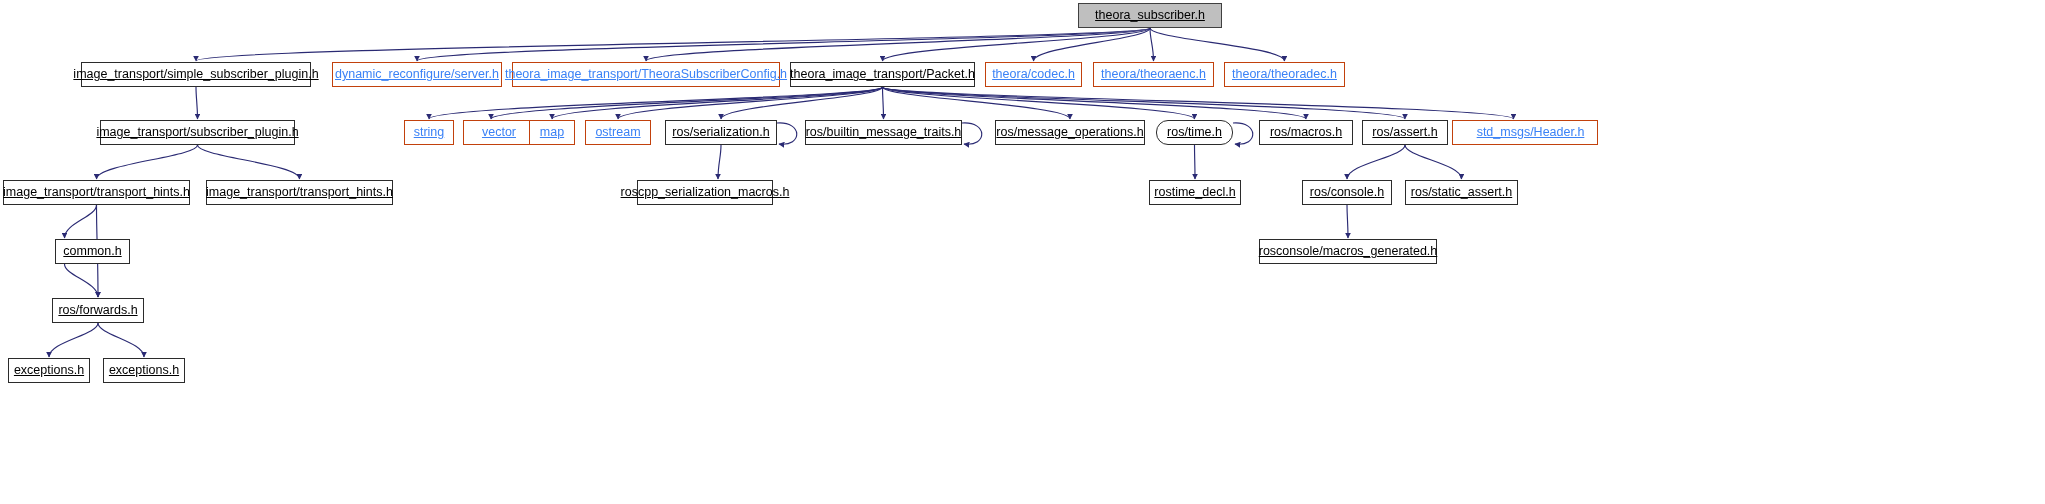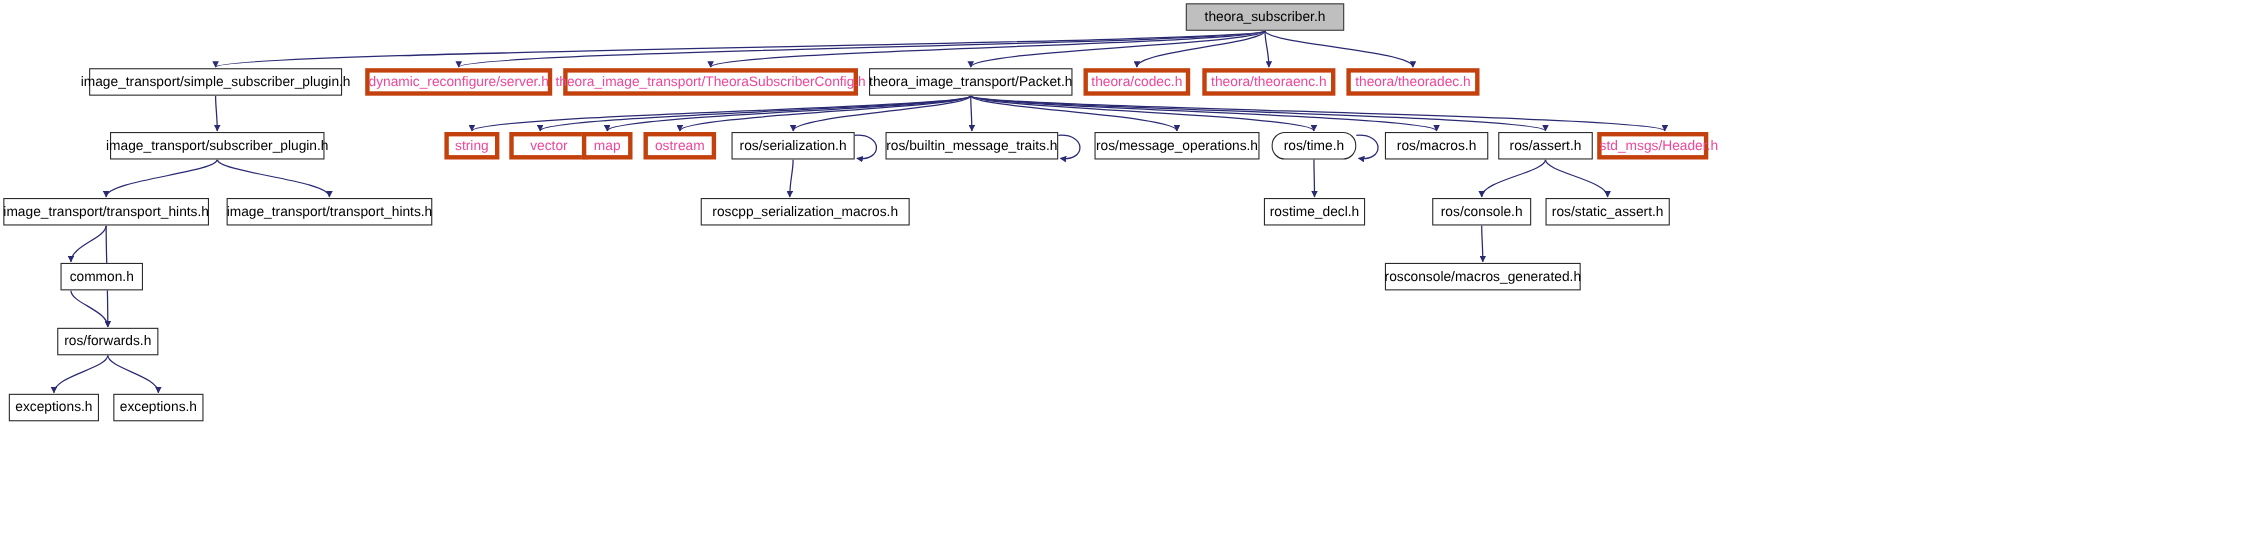--- a/index.html
+++ b/index.html
@@ -11,22 +11,23 @@
     box-sizing:border-box;
     display:flex;align-items:center;justify-content:center;
     height:25px;
     font-size:12.5px;
     color:#000;
     white-space:nowrap;
     background:#ffffff;
     border:1px solid #000000;
     letter-spacing:0px;
     line-height:1;
+    text-decoration:underline;
   }
-  .node.dim{border:4px solid #c2410c;color:#ec4899;}
+  .node.dim{border:1px solid #c2410c;color:#3b82f6;}
   .node.root{background:#bfbfbf;border:1px solid #404040;}
   .node.solid{border:1px solid #2b2b2b;text-align:right;}
 </style>
 </head>
 <body>
 
 <div id="graph">
   <svg id="edges" viewBox="0 0 2045 504" xmlns="http://www.w3.org/2000/svg">
     <defs>
       <marker id="arrow" viewBox="0 0 10 10" refX="9" refY="5" markerWidth="5.2" markerHeight="5.2" orient="auto-start-reverse">
@@ -83,24 +84,24 @@
       <div class="node dim" style="left: 404px; top: 120px; width: 50px;">string</div>
       <div class="node dim" style="left: 463px; top: 120px; width: 72px;">vector</div>
       <div class="node dim" style="left: 529px; top: 120px; width: 46px;">map</div>
       <div class="node dim" style="left: 585px; top: 120px; width: 66px;">ostream</div>
       <div class="node solid" style="left: 665px; top: 120px; width: 112px;">ros/serialization.h</div>
       <div class="node solid" style="left: 805px; top: 120px; width: 157px;">ros/builtin_message_traits.h</div>
       <div class="node solid" style="left: 995px; top: 120px; width: 150px;">ros/message_operations.h</div>
       <div class="node solid" style="left: 1156px; top: 120px; width: 77px; border-radius: 12px;">ros/time.h</div>
       <div class="node solid" style="left: 1259px; top: 120px; width: 94px;">ros/macros.h</div>
       <div class="node solid" style="left: 1362px; top: 120px; width: 86px;">ros/assert.h</div>
-      <div class="node dim" style="left: 1452px; top: 120px; width: 101px; padding-left: 11px;">std_msgs/Header.h</div>
+      <div class="node dim" style="left: 1452px; top: 120px; width: 146px; padding-left: 11px;">std_msgs/Header.h</div>
       <div class="node solid" style="left: 3px; top: 180px; width: 187px;">image_transport/transport_hints.h</div>
       <div class="node solid" style="left: 206px; top: 180px; width: 187px;">image_transport/transport_hints.h</div>
-      <div class="node solid" style="left: 637px; top: 180px; width: 190px;">roscpp_serialization_macros.h</div>
+      <div class="node solid" style="left: 637px; top: 180px; width: 136px;">roscpp_serialization_macros.h</div>
       <div class="node solid" style="left: 1149px; top: 180px; width: 92px;">rostime_decl.h</div>
       <div class="node solid" style="left: 1302px; top: 180px; width: 90px;">ros/console.h</div>
       <div class="node solid" style="left: 1405px; top: 180px; width: 113px;">ros/static_assert.h</div>
       <div class="node solid" style="left: 27px; top: 239px; width: 75px; margin-left: 28px;">common.h</div>
       <div class="node solid" style="left: 1259px; top: 239px; width: 178px;">rosconsole/macros_generated.h</div>
       <div class="node solid" style="left: 52px; top: 298px; width: 92px;">ros/forwards.h</div>
       <div class="node solid" style="left: 8px; top: 358px; width: 82px;">exceptions.h</div>
       <div class="node solid" style="left: 103px; top: 358px; width: 82px;">exceptions.h</div>
     </div>
 </div>

